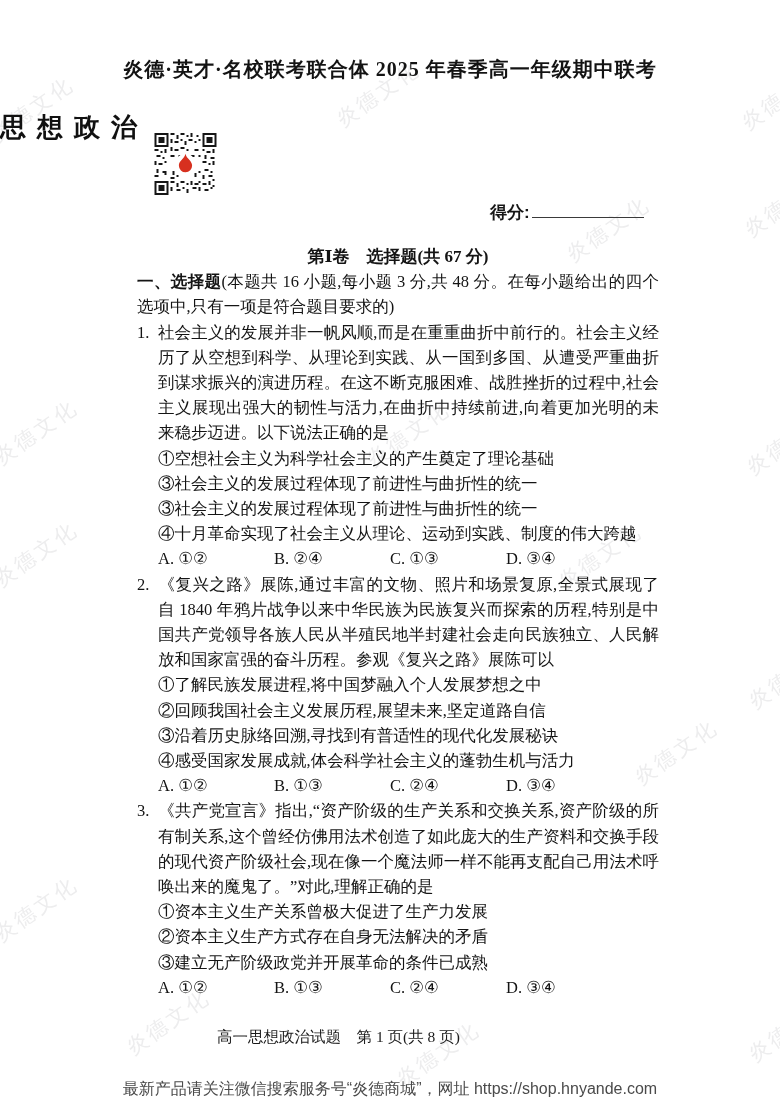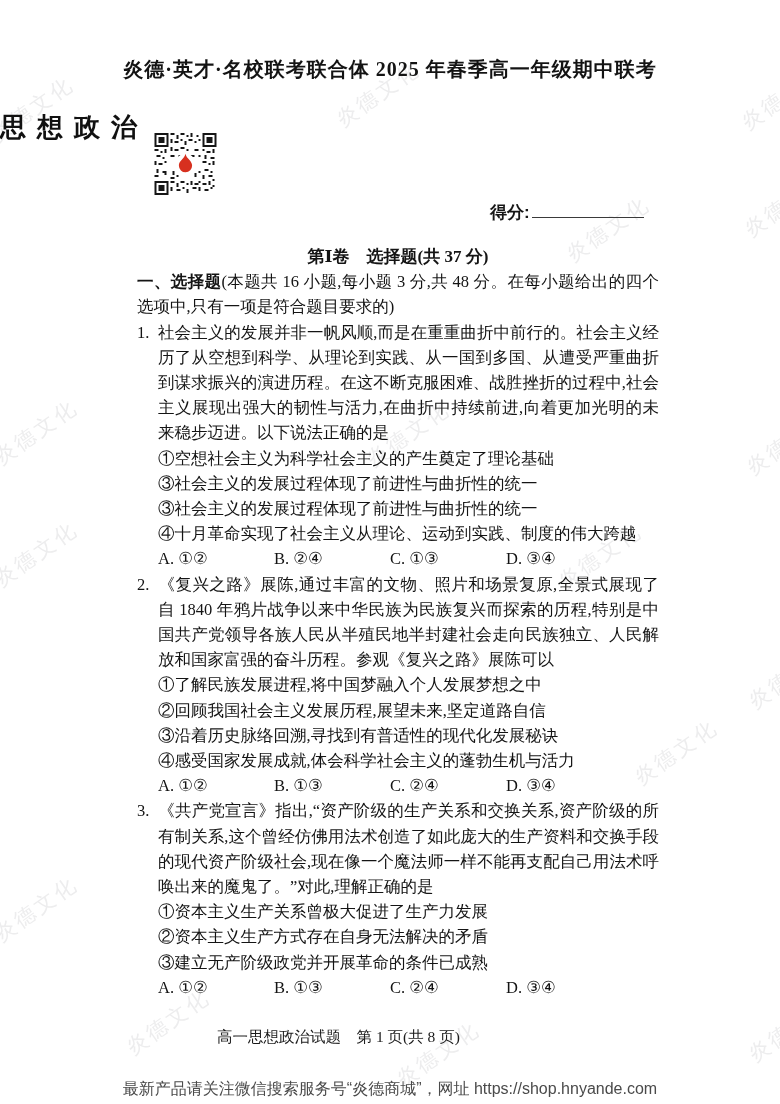--- a/index.html
+++ b/index.html
@@ -173,21 +173,21 @@
     </g>
     <circle cx="16.5" cy="15.8" r="4.6" fill="#ffffff"></circle>
     <path fill="#d7301f" d="M16.5 11.4 c-0.3 1.6 -1.3 2.3 -2.2 3.3 c-0.8 0.9 -1.2 1.7 -1.1 2.7 a3.3 3.3 0 0 0 6.6 -0.1 c0 -1.1 -0.6 -1.9 -1.3 -2.8 c-0.9 -1 -1.8 -1.7 -2 -3.1 z"></path>
   </svg>
 
   <div class="score-box">
     <span class="score-label">得分:</span><span class="score-line"></span>
   </div>
 
   <div class="content">
-    <p class="section-title">第Ⅰ卷　选择题(共 37 分)</p>
+    <p class="section-title">第Ⅰ卷　选择题(共 67 分)</p>
     <p class="instructions"><b>一、选择题</b><span>(本题共 16 小题,每小题 3 分,共 48 分。在每小题给出的四个选项中,只有一项是符合题目要求的)</span></p>
 
     <div>
       <p class="stem"><span class="qnum">1.</span><span>社会主义的发展并非一帆风顺,而是在重重曲折中前行的。社会主义经历了从空想到科学、从理论到实践、从一国到多国、从遭受严重曲折到谋求振兴的演进历程。在这不断克服困难、战胜挫折的过程中,社会主义展现出强大的韧性与活力,在曲折中持续前进,向着更加光明的未来稳步迈进。以下说法正确的是</span></p>
       <p class="stmt">①空想社会主义为科学社会主义的产生奠定了理论基础</p>
       <p class="stmt">③社会主义的发展过程体现了前进性与曲折性的统一</p>
       <p class="stmt">③社会主义的发展过程体现了前进性与曲折性的统一</p>
       <p class="stmt">④十月革命实现了社会主义从理论、运动到实践、制度的伟大跨越</p>
       <div class="choices">
         <span>A. ①②</span>

